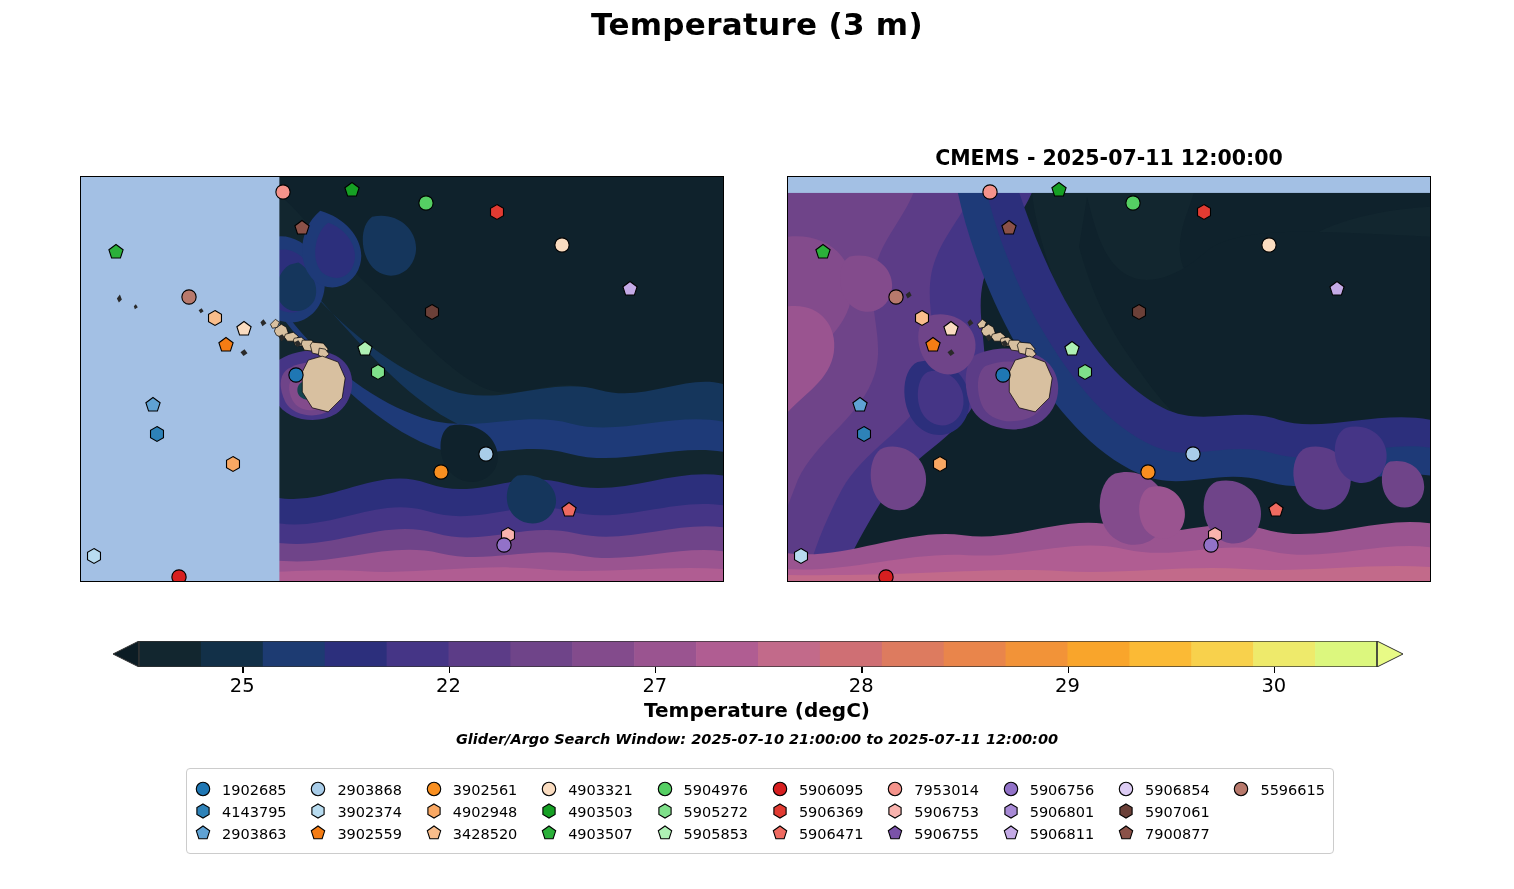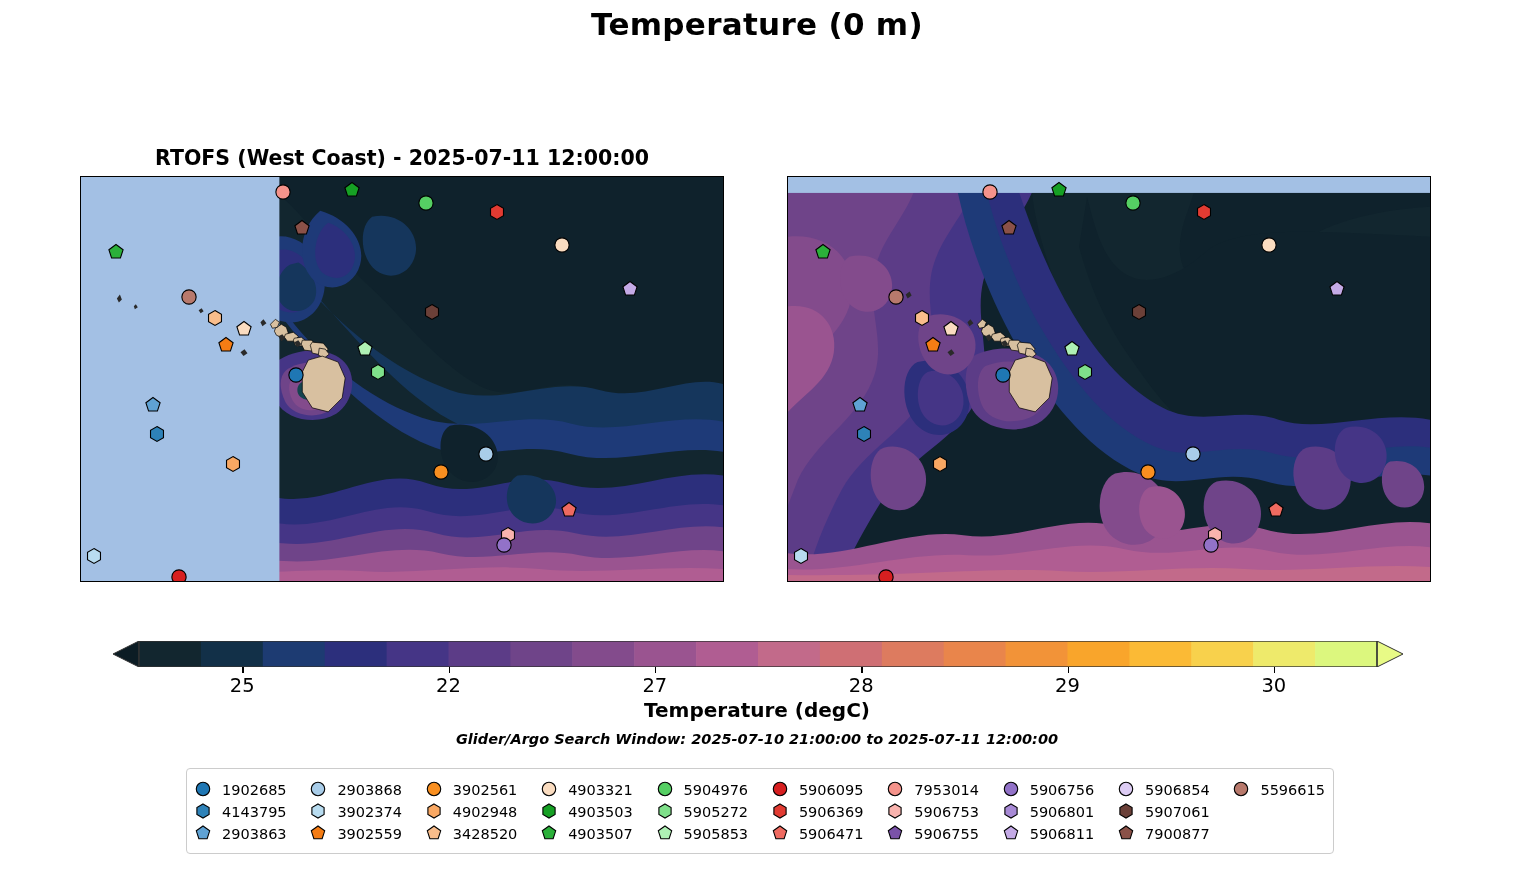--- a/index.html
+++ b/index.html
@@ -53,24 +53,23 @@
     grid-auto-flow:column;grid-template-rows:repeat(3,22px);
     column-gap:4px;}
   .leg-item{display:flex;align-items:center;gap:9px;font-size:14.5px;}
   .leg-swatch{width:18px;height:18px;flex:0 0 18px;}
   .leg-swatch svg{display:block;overflow:visible;}
   .leg-label{white-space:nowrap;}
 </style>
 </head>
 <body>
 
-<div id="main-title">Temperature (0 m)</div>
+<div id="main-title">Temperature (3 m)</div>
 
 <div class="panel" id="panel-left">
-  <div class="panel-title">RTOFS (West Coast) - 2025-07-11 12:00:00</div>
   <div class="plot-frame">
     <div class="field">
       <svg viewBox="0 0 644 406" preserveAspectRatio="none">
         <defs>
           <clipPath id="clipL">
               <rect x="0" y="0" width="644" height="406"></rect>
             </clipPath>
         </defs>
         <g clip-path="url(#clipL)">
           <rect x="0" y="0" width="644" height="406" fill="#12262f"></rect>
@@ -372,20 +371,21 @@
       <div class="tick y minor right" style="top: 68.427px;"></div>
       <div class="tick y minor left" style="top: 45.618px;"></div>
       <div class="tick y minor right" style="top: 45.618px;"></div>
       <div class="tick y minor left" style="top: 0px;"></div>
       <div class="tick y minor right" style="top: 0px;"></div>
     </div>
   <div class="axis-ticks"></div>
 </div>
 
 <div class="panel" id="panel-right">
+  <div class="panel-title">CMEMS - 2025-07-11 12:00:00</div>
   <div class="plot-frame">
     <div class="field">
       <svg viewBox="0 0 644 406" preserveAspectRatio="none">
         <defs>
             <clipPath id="clipR">
               <rect x="0" y="0" width="644" height="406"></rect>
             </clipPath>
           </defs>
         <g clip-path="url(#clipR)">
           <rect x="0" y="0" width="644" height="406" fill="#0f222c"></rect>

